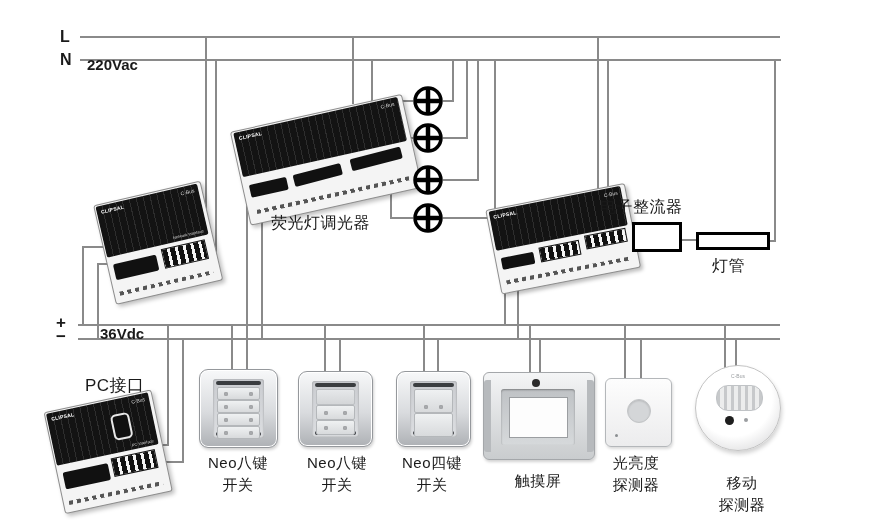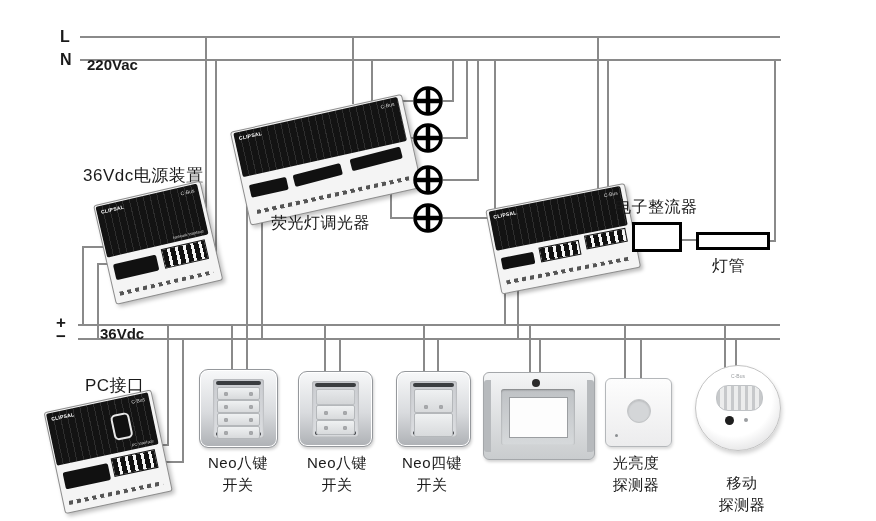--- a/index.html
+++ b/index.html
@@ -125,21 +125,20 @@
   </svg>
 
   <div class="lbl b" style="left:60px;top:28px;font-size:16px;">L</div>
   <div class="lbl b" style="left:60px;top:51px;font-size:16px;">N</div>
   <div class="lbl b" style="left:87px;top:40px;font-size:15px;margin-top:16px;">220Vac</div>
 
   <div class="lbl b" style="left:56px;top:313px;font-size:17px;">+</div>
   <div class="lbl b" style="left:56px;top:327px;font-size:17px;">−</div>
   <div class="lbl b" style="left:100px;top:325px;font-size:15px;">36Vdc</div>
 
-  <div class="lbl cjk" style="left:83px;top:164px;font-size:17px;">36Vdc电源装置</div>
   <div class="din" style="left:103px;top:192px;width:108px;height:100px;transform:rotate(-13deg);">
     <div class="body"></div>
     <div class="panel">
       <span class="brand">CLIPSAL</span>
       <span class="busmark">C-Bus</span>
       <span class="sub">Network Interface</span>
     </div>
     <div class="strip" style="left:6%;top:62%;width:40%;height:16%;"></div>
     <div class="comb" style="left:52%;top:58%;width:40%;height:18%;"></div>
     <div class="ticks" style="left:6%;bottom:6%;width:88%;"></div>
@@ -192,21 +191,21 @@
     <div class="panel" style="height:48%;">
       <span class="brand">CLIPSAL</span>
       <span class="busmark">C-Bus</span>
     </div>
     <div class="strip" style="left:4%;top:60%;width:24%;height:14%;"></div>
     <div class="comb" style="left:32%;top:56%;width:28%;height:15%;"></div>
     <div class="comb" style="left:66%;top:52%;width:28%;height:15%;"></div>
     <div class="ticks" style="left:5%;bottom:8%;width:90%;"></div>
   </div>
 
-  <div class="lbl cjk" style="left:615px;top:197px;">电子整流器</div>
+  <div class="lbl cjk" style="left:600px;top:197px;">电子整流器</div>
   <div class="blackbox" style="left:632px;top:222px;width:44px;height:24px;"></div>
   <div class="blackbox" style="left:696px;top:232px;width:68px;height:12px;"></div>
   <div class="lbl cjk" style="left:712px;top:256px;">灯管</div>
 
   <div class="lbl cjk" style="left:85px;top:374px;font-size:17px;">PC接口</div>
   <div class="din" style="left:53px;top:400px;width:108px;height:102px;transform:rotate(-12deg);">
     <div class="body"></div>
     <div class="panel">
       <span class="brand">CLIPSAL</span>
       <span class="busmark">C-Bus</span>
@@ -272,20 +271,21 @@
   </div>
   <div class="lbl cap" style="left:390px;top:452px;width:84px;"><span>Neo四键</span><br><span>开关</span></div>
 
   <div class="ts" style="left:483px;top:372px;width:110px;height:86px;">
     <div class="tab" style="left:0;border-radius:3px 0 0 3px;"></div>
     <div class="tab" style="right:0;border-radius:0 3px 3px 0;"></div>
     <div class="cam" style="left:48px;top:6px;"></div>
     <div class="bezel" style="left:17px;top:16px;width:74px;height:56px;"></div>
     <div class="screen" style="left:25px;top:24px;width:57px;height:39px;"></div>
   </div>
+  <div class="lbl cap" style="left:496px;top:470px;width:84px;"><span>触摸屏</span></div>
 
   <div class="ls" style="left:605px;top:378px;width:65px;height:67px;">
     <div class="eye" style="left:21px;top:20px;"></div>
     <div class="led" style="left:9px;top:55px;"></div>
   </div>
   <div class="lbl cap" style="left:592px;top:452px;width:88px;"><span>光亮度</span><br><span>探测器</span></div>
 
   <div class="md" style="left:695px;top:365px;width:84px;height:84px;">
     <div class="mark">C-Bus</div>
     <div class="grille" style="left:20px;top:19px;width:45px;height:24px;"></div>

